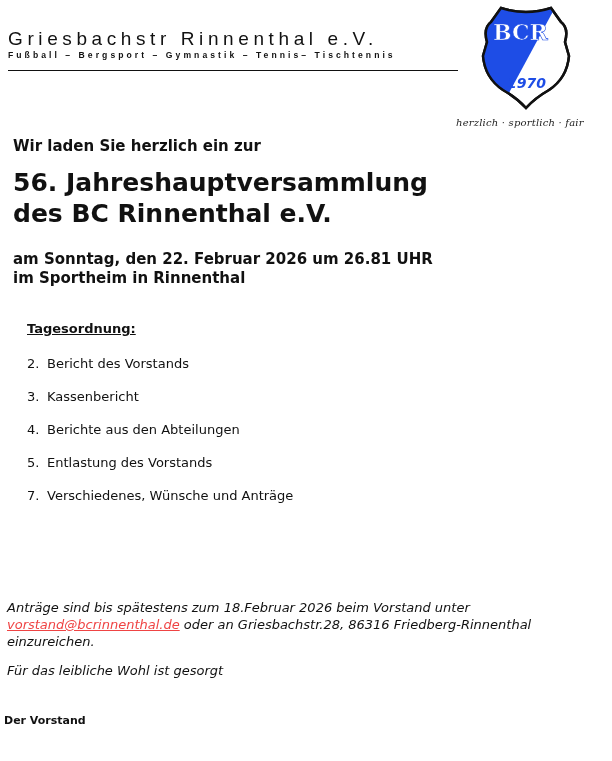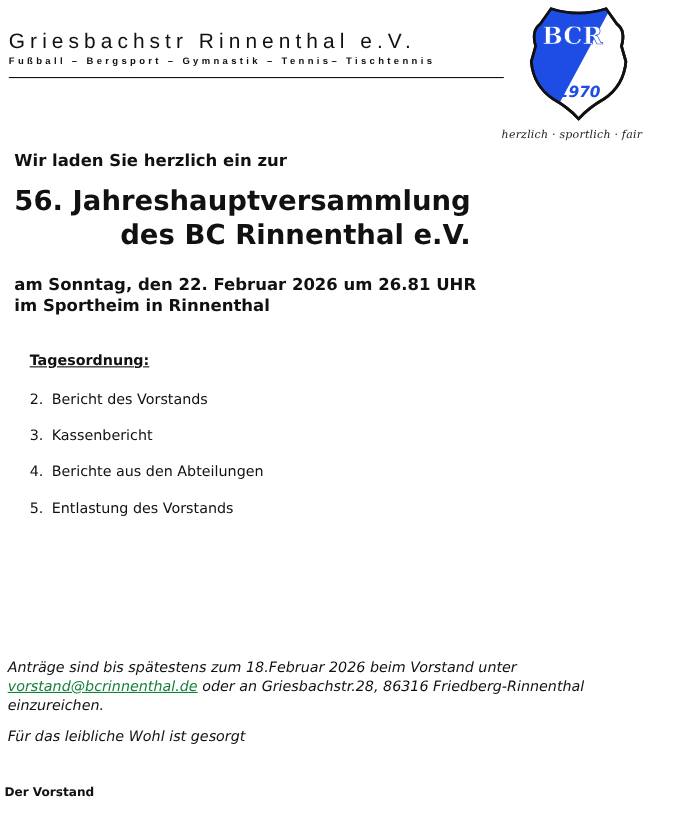--- a/index.html
+++ b/index.html
@@ -4,28 +4,28 @@
   <style>
     html, body { margin:0; padding:0; background:#ffffff; }
     body { width:612px; height:761px; position:relative; overflow:hidden; color:#111; font-family:"DejaVu Sans", sans-serif; }
     .abs { position:absolute; }
     .club-name { left:8px; top:28px; font-family:"Liberation Sans", sans-serif; font-size:19px; letter-spacing:4.6px; color:#111; white-space:nowrap; }
     .club-sub { left:8px; top:50px; font-family:"Liberation Sans", sans-serif; font-weight:bold; font-size:8.6px; letter-spacing:3.05px; color:#111; white-space:nowrap; }
     .hr { left:8px; top:70px; width:450px; height:0; border-top:1.3px solid #111; }
     .logo { left:473px; top:4px; width:106px; height:106px; }
     .motto { left:456px; top:117px; font-family:"DejaVu Serif", serif; font-style:italic; font-size:10px; color:#222; white-space:nowrap; letter-spacing:0.2px; }
     .intro { left:13px; top:137px; font-size:15px; font-weight:bold; white-space:nowrap; }
-    .title { left:13px; top:167px; font-size:25px; font-weight:bold; line-height:31px; white-space:nowrap;text-align:right; }
+    .title { left:13px; top:167px; font-size:25px; font-weight:bold; line-height:31px; white-space:nowrap; }
     .when { left:13px; top:250px; font-size:15px; font-weight:bold; line-height:19px; white-space:nowrap; }
     .agenda-head { left:27px; top:321px; font-size:13px; font-weight:bold; text-decoration:underline; white-space:nowrap; }
     .agenda { left:27px; top:356px; margin:0; padding:0; list-style:none; }
     .agenda li { height:33px; font-size:13px; white-space:nowrap; }
     .agenda .num { display:inline-block; width:20px; }
     .note { left:7px; top:599px; font-size:13px; font-style:italic; line-height:17px; width:590px; }
-    .note a { color:#15803d; text-decoration:underline;text-align:right; }
+    .note a { color:#ef4444; text-decoration:underline;text-align:right; }
     .wohl { left:7px; top:663px; font-size:13px; font-style:italic; white-space:nowrap; }
     .sign { left:4px; top:714px; font-size:11px; font-weight:bold; white-space:nowrap; }
   </style>
 </head>
 <body>
 
 <div class="abs club-name">Griesbachstr Rinnenthal e.V.</div>
 <div class="abs club-sub">Fußball – Bergsport – Gymnastik – Tennis– Tischtennis</div>
 <div class="abs hr"></div>
 
@@ -50,17 +50,18 @@
   <div>am Sonntag, den 22. Februar 2026 um 26.81 UHR</div>
   <div>im Sportheim in Rinnenthal</div>
 </div>
 
 <div class="abs agenda-head">Tagesordnung:</div>
 <ul class="abs agenda">
   <li><span class="num">2.</span><span>Bericht des Vorstands</span></li>
   <li><span class="num">3.</span><span>Kassenbericht</span></li>
   <li><span class="num">4.</span><span>Berichte aus den Abteilungen</span></li>
   <li><span class="num">5.</span><span>Entlastung des Vorstands</span></li>
+  <li><span class="num">7.</span><span>Verschiedenes, Wünsche und Anträge</span></li>
 </ul>
 
 <div class="abs note"><span>Anträge sind bis spätestens zum 18.Februar 2026 beim Vorstand unter </span><a href="mailto:vorstand@bcrinnenthal.de">vorstand@bcrinnenthal.de</a><span> oder an Griesbachstr.28, 86316 Friedberg-Rinnenthal einzureichen.</span></div>
 <div class="abs wohl">Für das leibliche Wohl ist gesorgt</div>
 <div class="abs sign">Der Vorstand</div>
 
 </body></html>

